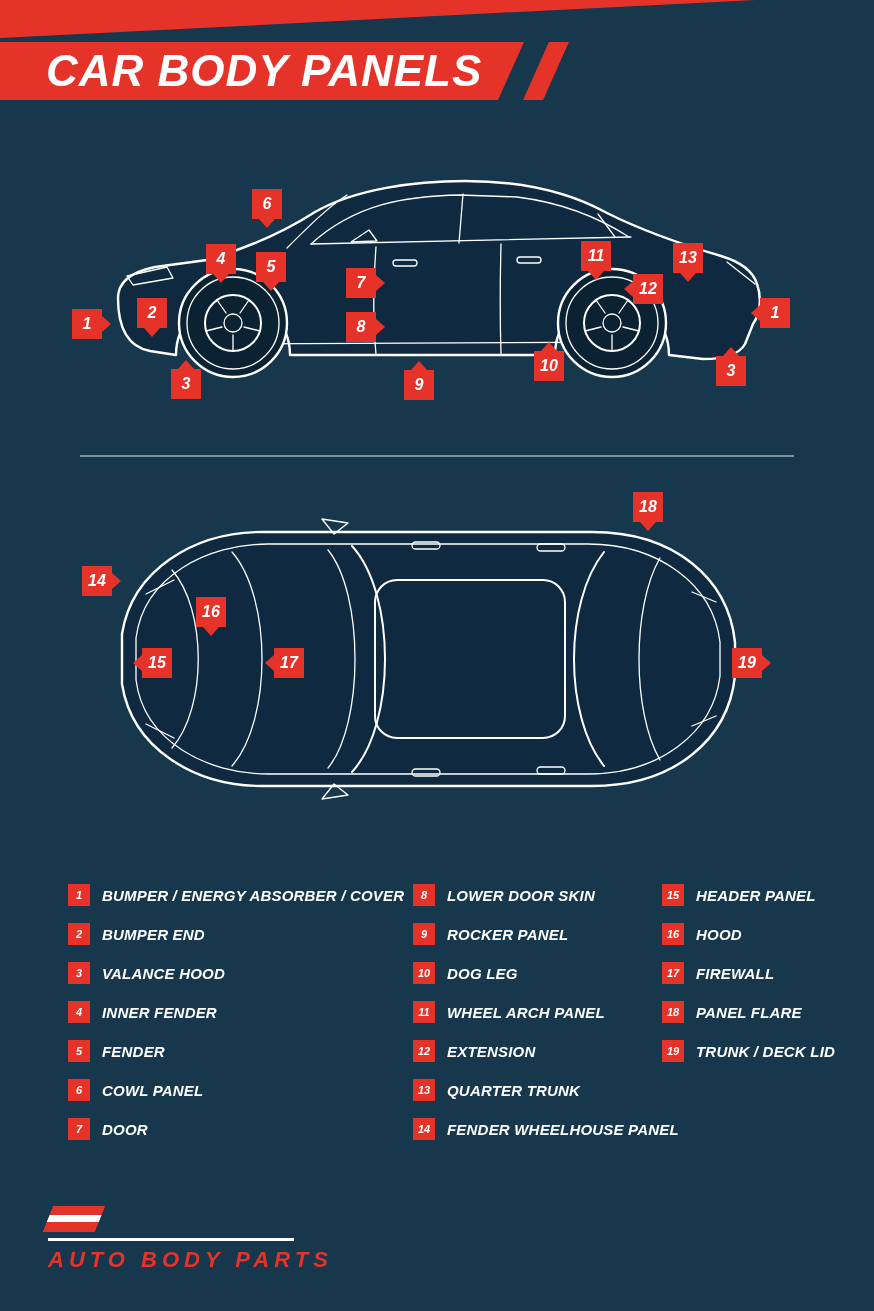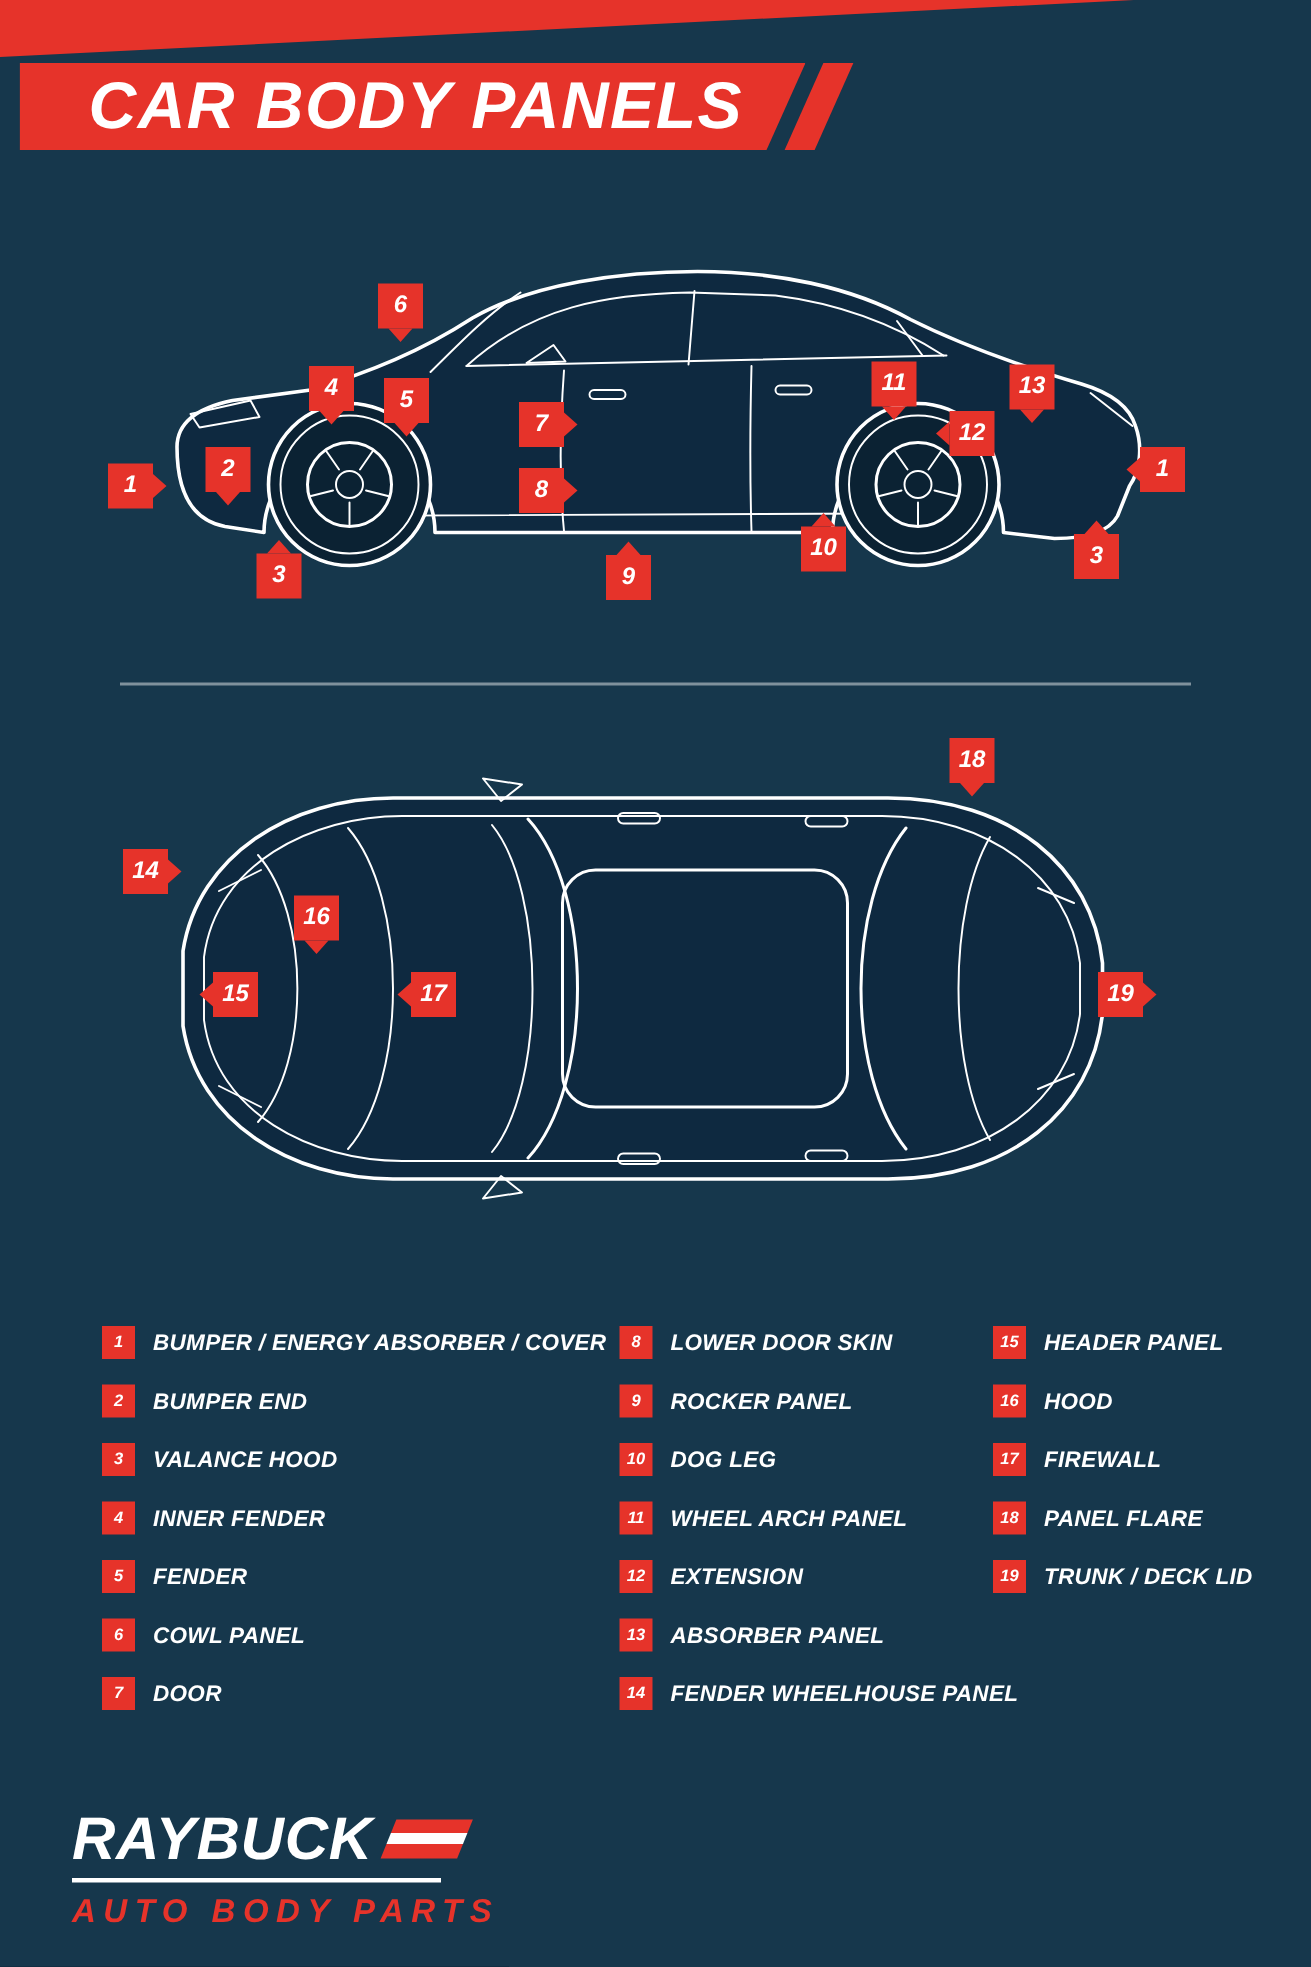--- a/index.html
+++ b/index.html
@@ -4,21 +4,21 @@
 <style>
   html,body{margin:0;padding:0;}
   body{background:#0d2335;font-family:"Liberation Sans",sans-serif;}
   #page{position:relative;width:874px;height:1311px;margin:0 auto;background:#16374C;overflow:hidden;}
 
   
   .top-wedge{position:absolute;top:0;left:0;width:756px;height:38px;background:#E6332A;
     clip-path:polygon(0 0,100% 0,0 100%);}
 
   
-  .title-band{position:absolute;top:42px;left:13px;width:524px;height:58px;background:#E6332A;
+  .title-band{position:absolute;top:42px;left:0;width:524px;height:58px;background:#E6332A;
     clip-path:polygon(0 0,100% 0,calc(100% - 26px) 100%,0 100%);display:flex;align-items:center;}
   .title-band h1{margin:0 0 0 46px;font-size:44px;font-style:italic;font-weight:bold;color:#fff;letter-spacing:1px;}
   .title-stripe{position:absolute;top:42px;left:536px;width:20px;height:58px;background:#E6332A;transform:skewX(-24deg);}
 
   
   .car-svg{position:absolute;}
   #side-view{left:55px;top:158px;width:765px;height:265px;}
   #top-view{left:112px;top:518px;width:640px;height:282px;}
   .car-svg svg{width:100%;height:100%;display:block;}
   .car-line{fill:none;stroke:#ffffff;stroke-width:2;stroke-linecap:round;stroke-linejoin:round;}
@@ -223,21 +223,21 @@
         <div class="legend-row">
           <span class="legend-num">11</span>
           <span class="legend-label">WHEEL ARCH PANEL</span>
         </div>
         <div class="legend-row">
           <span class="legend-num">12</span>
           <span class="legend-label">EXTENSION</span>
         </div>
         <div class="legend-row">
           <span class="legend-num">13</span>
-          <span class="legend-label">ABSORBER PANEL</span>
+          <span class="legend-label">QUARTER TRUNK</span>
         </div>
         <div class="legend-row">
           <span class="legend-num">14</span>
           <span class="legend-label">FENDER WHEELHOUSE PANEL</span>
         </div>
       </div>
       <div class="legend-col">
         <div class="legend-row">
           <span class="legend-num">15</span>
           <span class="legend-label">HEADER PANEL</span>
@@ -256,20 +256,19 @@
         </div>
         <div class="legend-row">
           <span class="legend-num">19</span>
           <span class="legend-label">TRUNK / DECK LID</span>
         </div>
       </div>
     </div>
 
   <div id="footer-logo">
     <div class="brand-row">
-      <span class="brand-text">RAYBUCK</span>
       <span class="brand-flag"></span>
     </div>
     <div class="brand-rule"></div>
     <div class="brand-tagline">AUTO BODY PARTS</div>
   </div>
 
 </div>
 
 </body></html>

